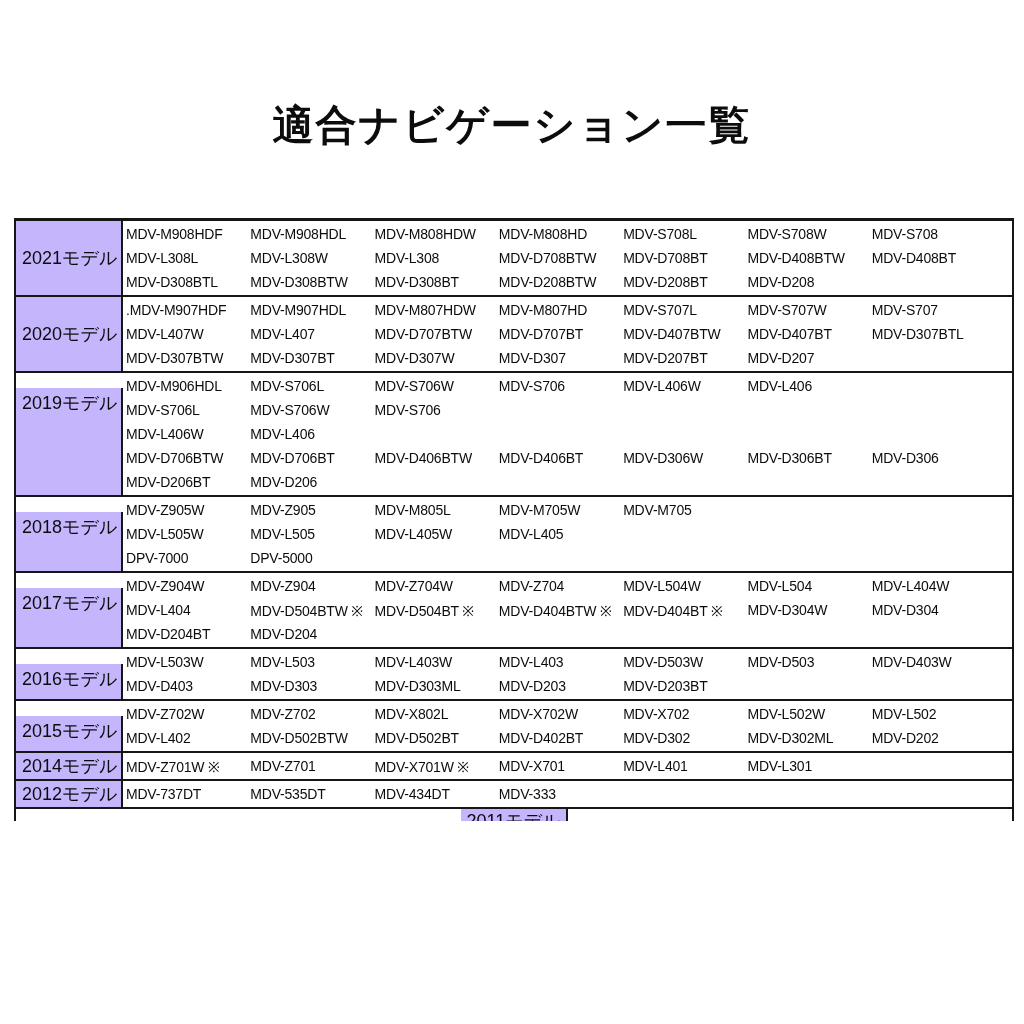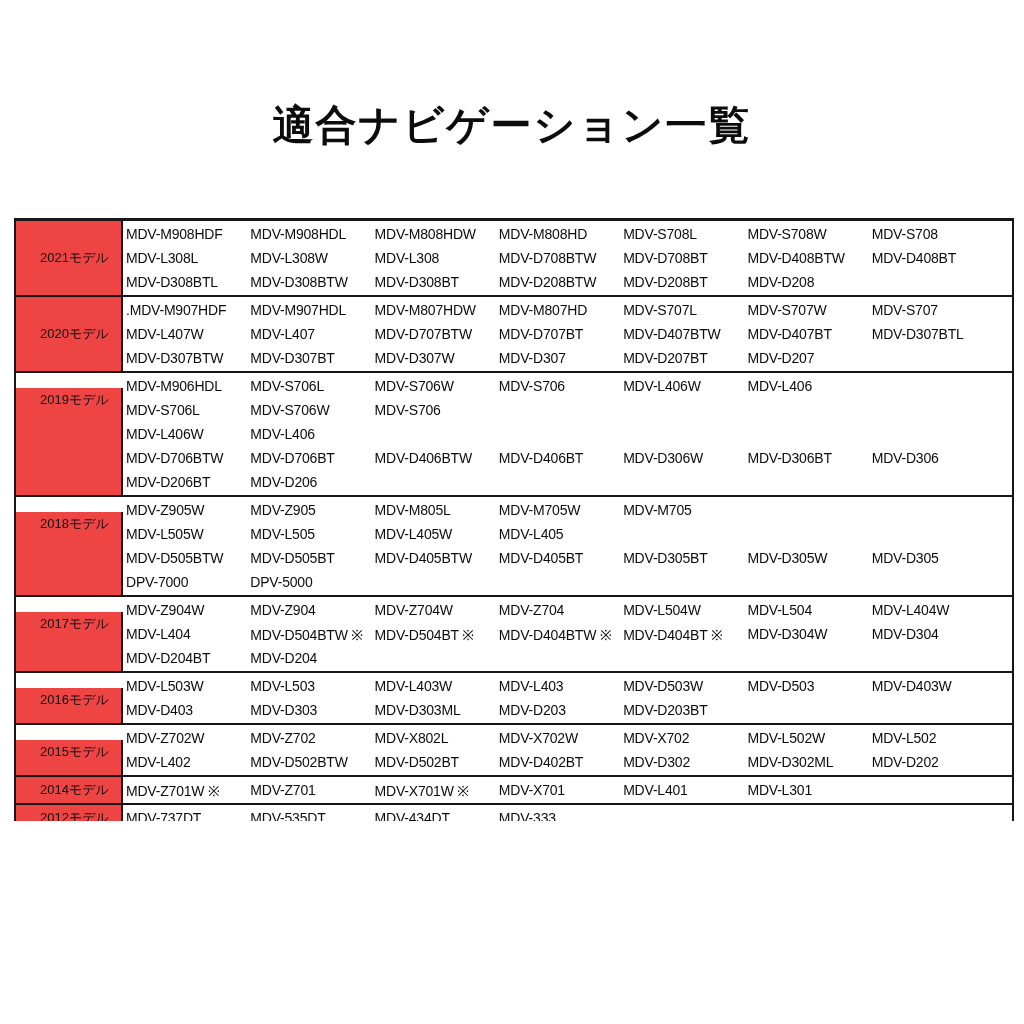--- a/index.html
+++ b/index.html
@@ -42,24 +42,24 @@
     border-bottom: 2px solid #161616;
   }
   .row:last-child {
     border-bottom: none;
     justify-content: center;
   }
   .year {
     width: 107px;
     min-width: 107px;
     box-sizing: border-box;
-    background: #ef4444;
+    background: #c4b5fd;
     border-right: 2px solid #161616;
-    padding-left: 24px;
-    font-size: 13px;
+    padding-left: 6px;
+    font-size: 18px;
     color: #0c0c0c;
     display: flex;
     align-items: center;
   }
   .year.top {
     align-items: flex-start;
     padding-top: 3px;
     margin-top: 15px;
   }
   .models {
@@ -206,29 +206,20 @@
             <div class="cell">MDV-M705W</div>
             <div class="cell">MDV-M705</div>
           </div>
           <div class="line">
             <div class="cell">MDV-L505W</div>
             <div class="cell">MDV-L505</div>
             <div class="cell">MDV-L405W</div>
             <div class="cell">MDV-L405</div>
           </div>
           <div class="line">
-            <div class="cell">MDV-D505BTW</div>
-            <div class="cell">MDV-D505BT</div>
-            <div class="cell">MDV-D405BTW</div>
-            <div class="cell">MDV-D405BT</div>
-            <div class="cell">MDV-D305BT</div>
-            <div class="cell">MDV-D305W</div>
-            <div class="cell">MDV-D305</div>
-          </div>
-          <div class="line">
             <div class="cell">DPV-7000</div>
             <div class="cell">DPV-5000</div>
           </div>
         </div>
       </div>
       <div class="row">
         <div class="year top">2017モデル</div>
         <div class="models">
           <div class="line">
             <div class="cell">MDV-Z904W</div>

